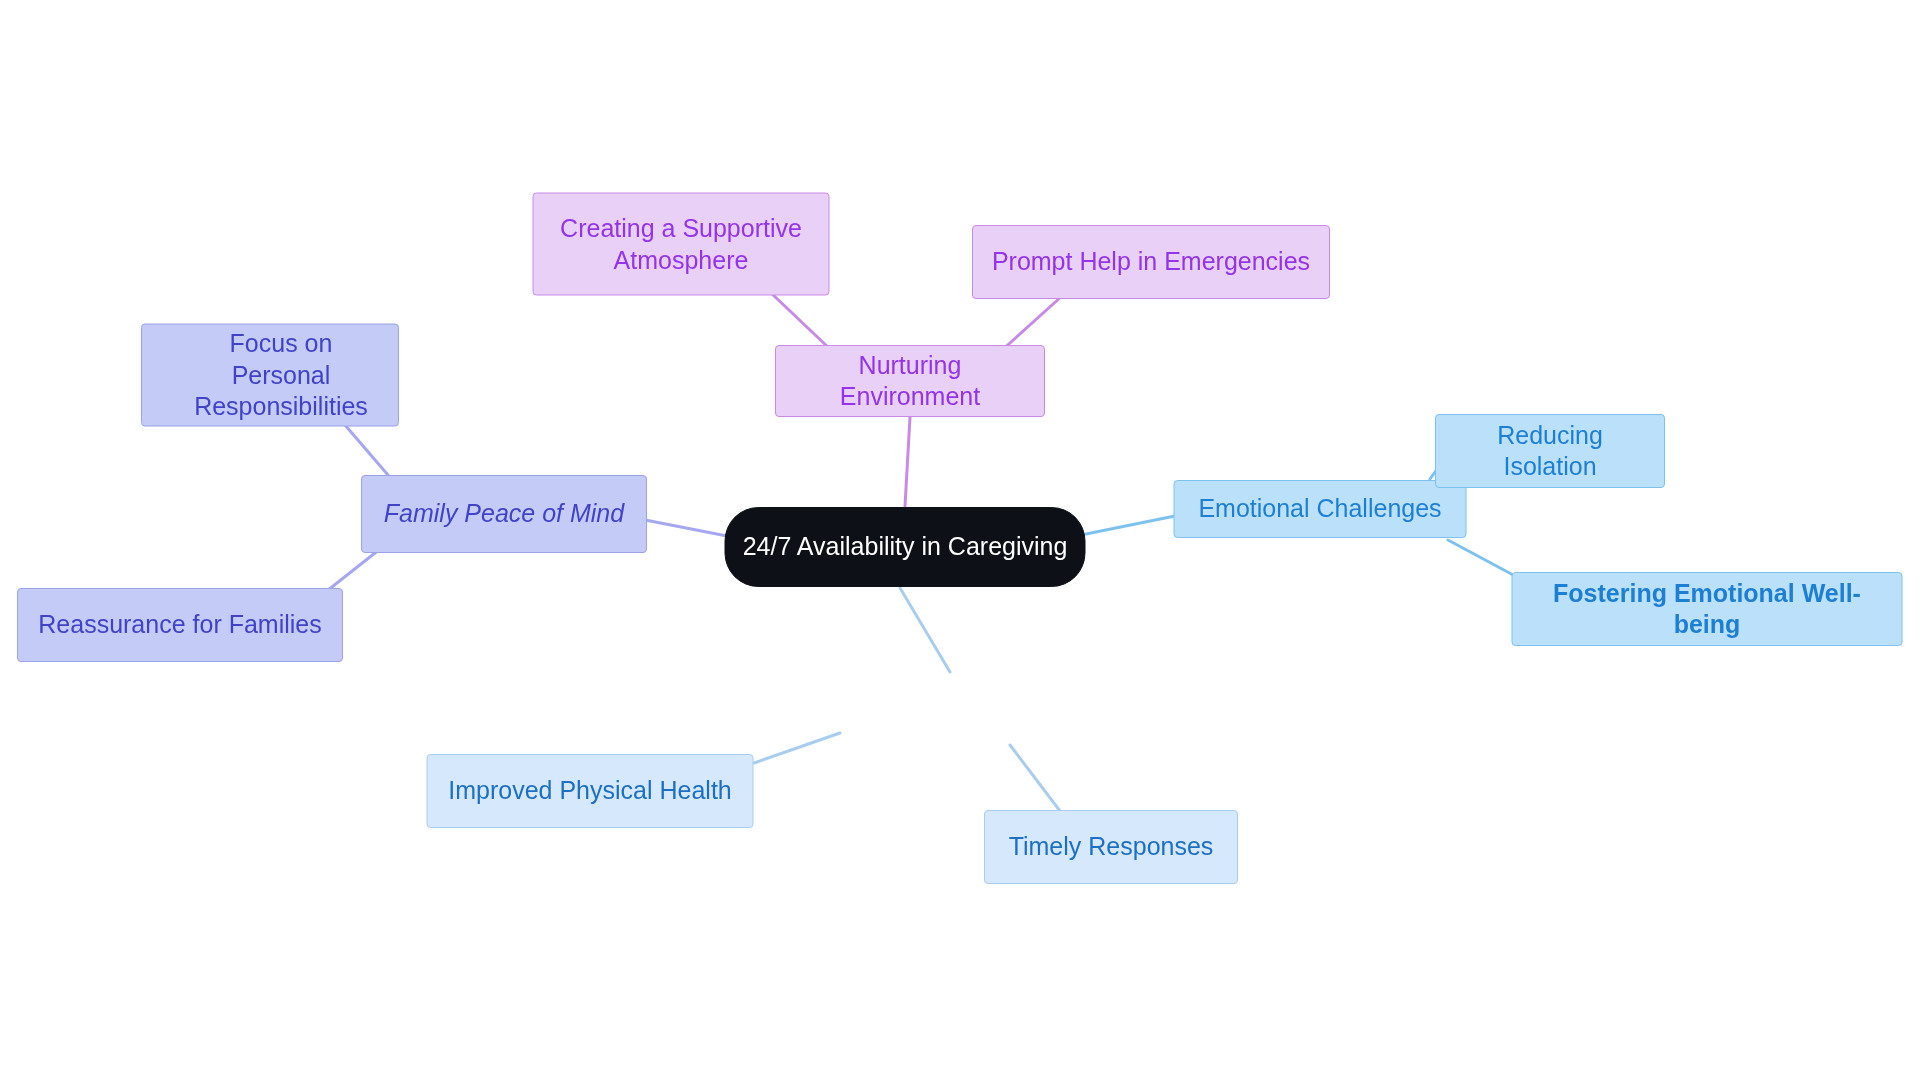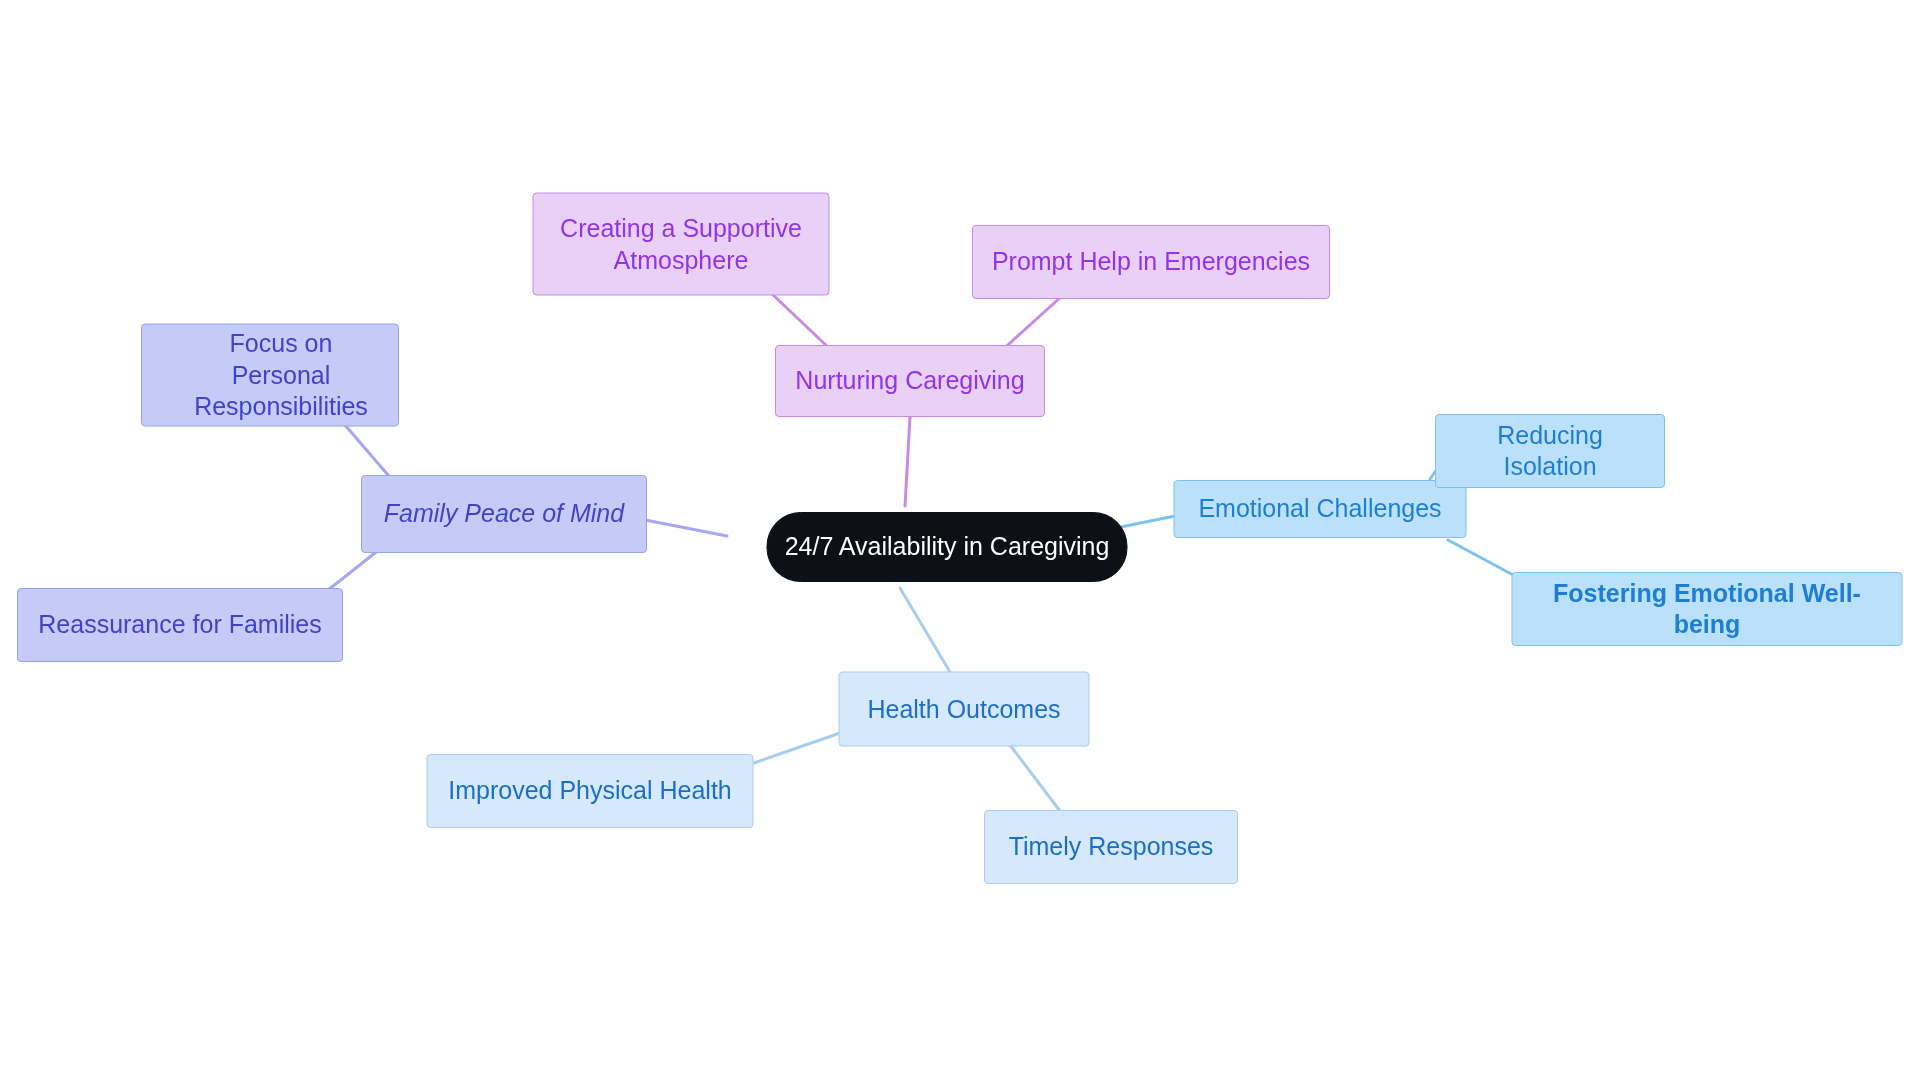--- a/index.html
+++ b/index.html
@@ -94,35 +94,32 @@
       <line x1="400" y1="489" x2="345" y2="425" stroke="#a5a8f0" stroke-width="3" stroke-linecap="round"></line>
       <line x1="380" y1="549" x2="318" y2="598" stroke="#a5a8f0" stroke-width="3" stroke-linecap="round"></line>
       <line x1="1086" y1="534" x2="1175" y2="516" stroke="#7dc2ef" stroke-width="3" stroke-linecap="round"></line>
       <line x1="1430" y1="479" x2="1470" y2="423" stroke="#7dc2ef" stroke-width="3" stroke-linecap="round"></line>
       <line x1="1448" y1="540" x2="1530" y2="584" stroke="#7dc2ef" stroke-width="3" stroke-linecap="round"></line>
       <line x1="900" y1="588" x2="950" y2="672" stroke="#a8cdee" stroke-width="3" stroke-linecap="round"></line>
       <line x1="840" y1="733" x2="754" y2="763" stroke="#a8cdee" stroke-width="3" stroke-linecap="round"></line>
       <line x1="1010" y1="745" x2="1063" y2="815" stroke="#a8cdee" stroke-width="3" stroke-linecap="round"></line>
     </svg>
 
-  <div class="node node-root" style="left: 947px; top: 547px; width: 361px; height: 70px; justify-content: center;">
+  <div class="node node-root" style="left: 905px; top: 547px; width: 361px; height: 80px; justify-content: center;">
     <span>24/7 Availability in Caregiving</span>
   </div>
 
   <div class="node node-purple" style="left: 910px; top: 381px; width: 270px; height: 72px;">
-    <span>Nurturing Caregiving</span>
+    <span>Nurturing Environment</span>
   </div>
   <div class="node node-indigo" style="left: 504px; top: 514px; width: 286px; height: 78px; font-style: italic;">
     <span>Family Peace of Mind</span>
   </div>
   <div class="node node-blue" style="left: 1320px; top: 509px; width: 293px; height: 58px;">
     <span>Emotional Challenges</span>
-  </div>
-  <div class="node node-lightblue" style="left: 964px; top: 709px; width: 251px; height: 75px;">
-    <span>Health Outcomes</span>
   </div>
 
   <div class="node node-purple" style="left: 681px; top: 244px; width: 297px; height: 103px;">
     <span>Creating a Supportive
 Atmosphere</span>
   </div>
   <div class="node node-purple" style="left: 1151px; top: 262px; width: 358px; height: 74px;">
     <span>Prompt Help in Emergencies</span>
   </div>
 

